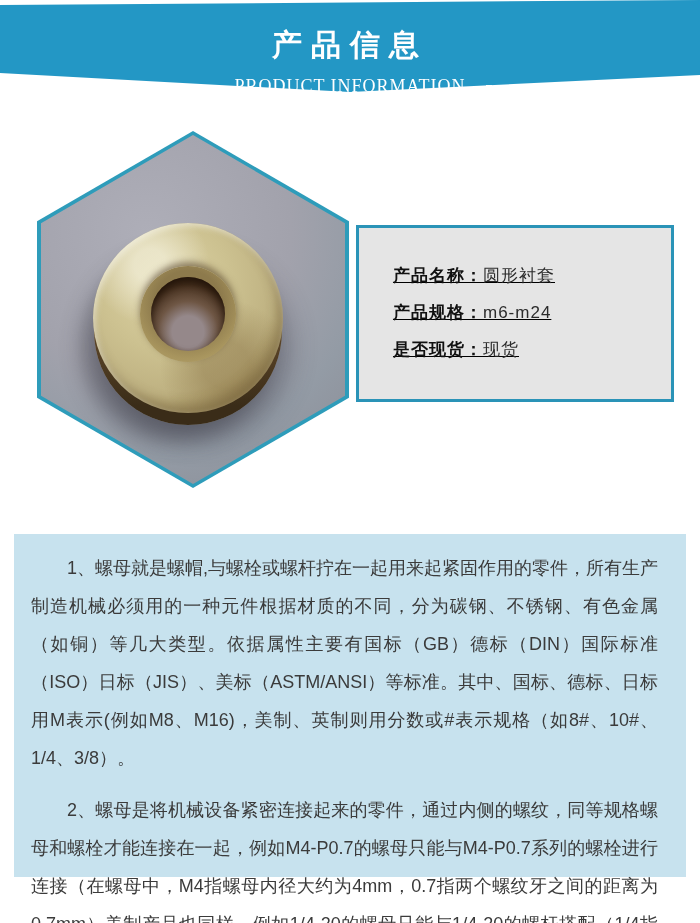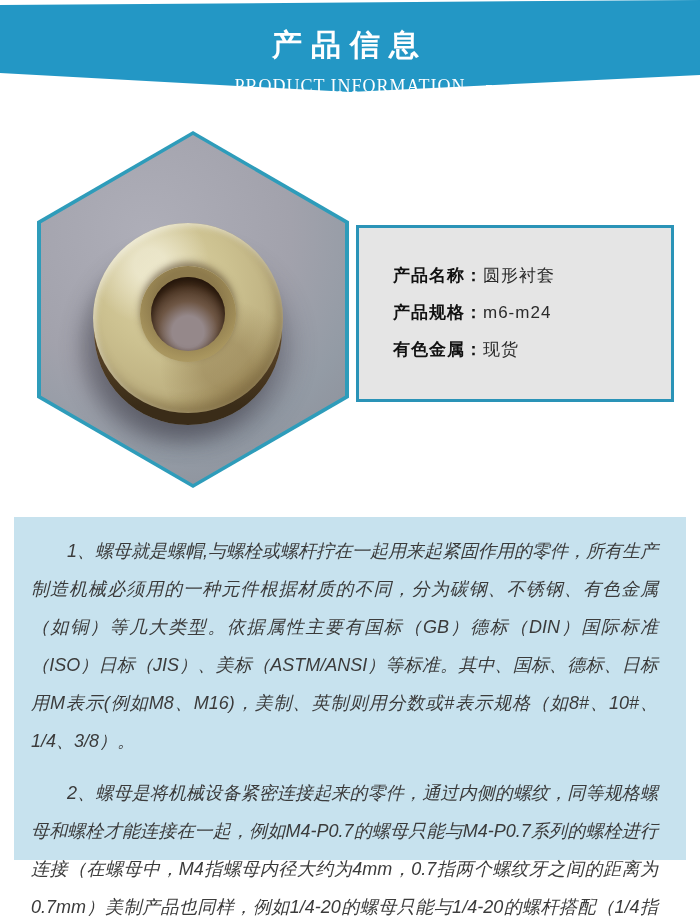--- a/index.html
+++ b/index.html
@@ -42,28 +42,28 @@
           transform:translate(-50%,-50%);
           background:radial-gradient(circle at 50% 74%,#95888a 0 24%,#6e5644 46%,#452f1d 72%,#362616 100%);
           box-shadow:inset 0 5px 8px rgba(25,12,4,.8);}
 
   
   .section-title{position:absolute;left:390px;top:180px;margin:0;color:#000000;
                  font-size:29px;font-weight:bold;letter-spacing:4px;line-height:1;}
   .spec-box{position:absolute;left:356px;top:225px;width:312px;height:171px;
             background:#e5e5e5;border:3px solid #2a93b7;box-sizing:content-box;
             padding:0;}
-  .spec-rows{padding:37px 0 0 34px;}
+  .spec-rows{padding:37px 0 0 34px;text-decoration:underline;}
   .spec-row{margin-bottom:16px;font-size:17px;line-height:21px;color:#1c1c1c;}
   .spec-label{font-weight:bold;letter-spacing:1px;color:#111111;}
   .spec-value{color:#2b2b2b;letter-spacing:1px;}
 
   
-  .desc-panel{position:absolute;left:14px;top:517px;width:672px;height:343px;background:#c7e2ee;
-              box-sizing:border-box;padding:15px 28px 0 17px;font-style:italic;}
+  .desc-panel{position:absolute;left:14px;top:534px;width:672px;height:343px;background:#c7e2ee;
+              box-sizing:border-box;padding:15px 28px 0 17px;}
   .desc-panel p{margin:0;text-indent:2em;font-size:18px;line-height:38px;color:#3b3b3b;
                 text-align:justify;}
   .desc-panel p + p{margin-top:14px;}
 </style>
 </head>
 <body>
 
 <div id="page">
 
   <div class="ribbon">
@@ -89,21 +89,21 @@
 
   <div class="spec-box">
     <div class="spec-rows">
       <div class="spec-row">
         <span class="spec-label">产品名称：</span><span class="spec-value">圆形衬套</span>
       </div>
       <div class="spec-row">
         <span class="spec-label">产品规格：</span><span class="spec-value">m6-m24</span>
       </div>
       <div class="spec-row">
-        <span class="spec-label">有色金属：</span><span class="spec-value">现货</span>
+        <span class="spec-label">是否现货：</span><span class="spec-value">现货</span>
       </div>
     </div>
   </div>
 
   <div class="desc-panel">
     <p>1、螺母就是螺帽,与螺栓或螺杆拧在一起用来起紧固作用的零件，所有生产制造机械必须用的一种元件根据材质的不同，分为碳钢、不锈钢、有色金属（如铜）等几大类型。依据属性主要有国标（GB）德标（DIN）国际标准（ISO）日标（JIS）、美标（ASTM/ANSI）等标准。其中、国标、德标、日标用M表示(例如M8、M16)，美制、英制则用分数或#表示规格（如8#、10#、1/4、3/8）。</p>
     <p>2、螺母是将机械设备紧密连接起来的零件，通过内侧的螺纹，同等规格螺母和螺栓才能连接在一起，例如M4-P0.7的螺母只能与M4-P0.7系列的螺栓进行连接（在螺母中，M4指螺母内径大约为4mm，0.7指两个螺纹牙之间的距离为0.7mm）美制产品也同样，例如1/4-20的螺母只能与1/4-20的螺杆搭配（1/4指螺母内径大约为0.25英寸，20指每一英寸中，有20个牙)。</p>
   </div>
 
 </div>

